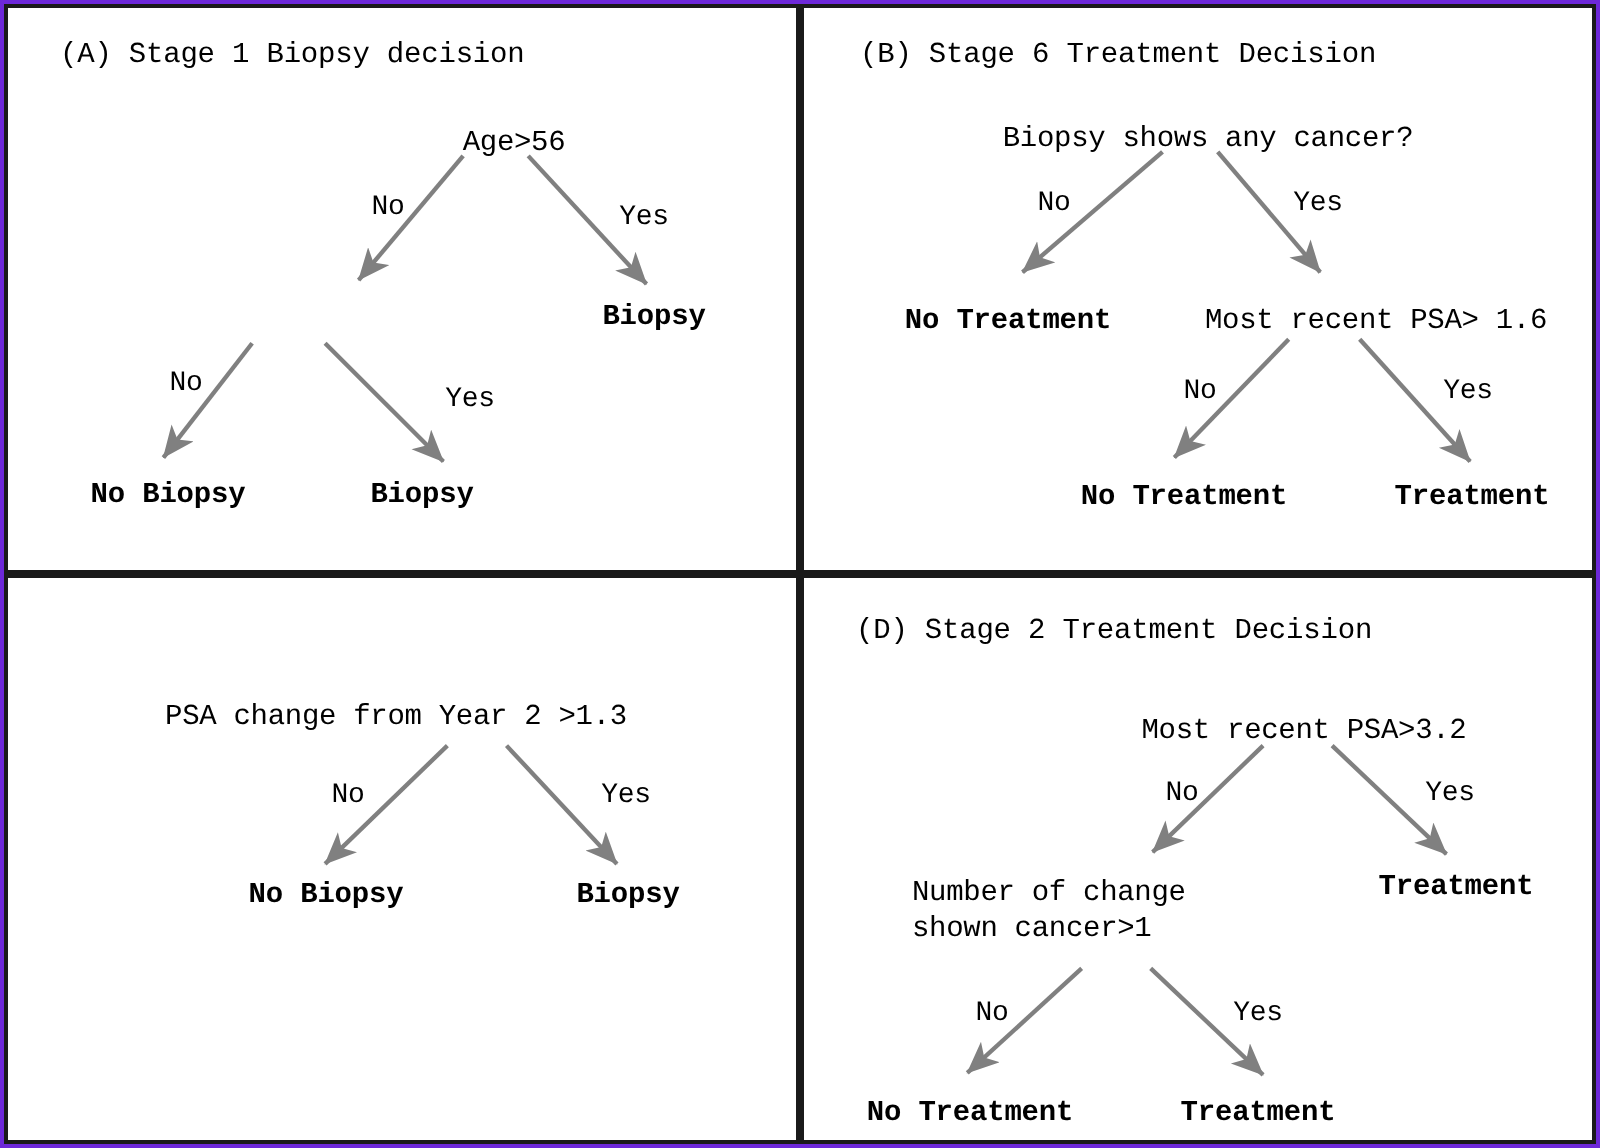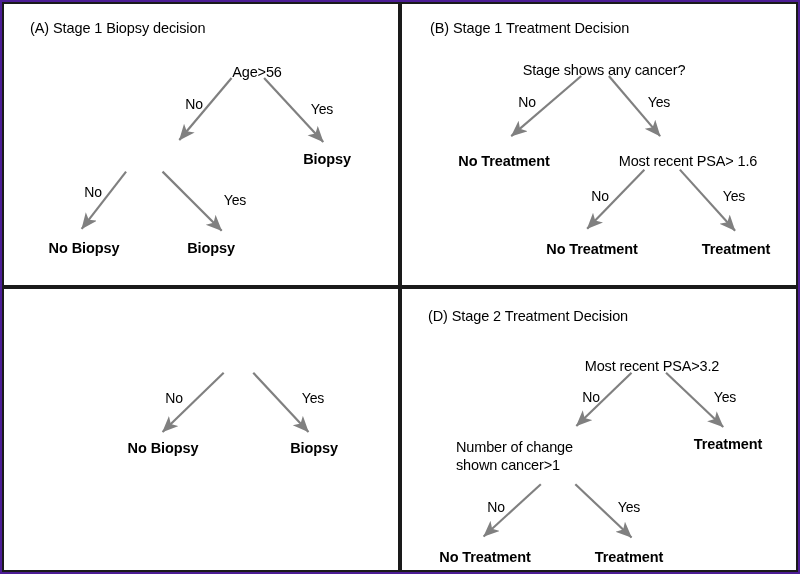--- a/index.html
+++ b/index.html
@@ -9,22 +9,23 @@
     background: #ffffff;
   }
   body {
     font-family: "Liberation Sans", sans-serif;
     -webkit-font-smoothing: antialiased;
   }
   #figure {
     position: relative;
     width: 800px;
     height: 574px;
-    background: #4c1d95;
+    background: #6d28d9;
     overflow: hidden;
+    font-family: Liberation Mono, monospace;
   }
   .panel {
     position: absolute;
     box-sizing: border-box;
     border: 2px solid #1a1a1a;
     background: #ffffff;
     overflow: hidden;
   }
   #panel-a { left: 2px;   top: 2px;   width: 398px; height: 285px; }
   #panel-b { left: 400px; top: 2px;   width: 398px; height: 285px; }
@@ -114,23 +115,23 @@
         <marker id="ah-b" markerWidth="9" markerHeight="9" refX="7.2" refY="3.2" orient="auto" markerUnits="strokeWidth">
           <path d="M0,0 L7.4,3.2 L0,6.4 L1.9,3.2 z" fill="#808080"></path>
         </marker>
       </defs>
       <line x1="181" y1="73" x2="110" y2="134" stroke="#808080" stroke-width="2.2" marker-end="url(#ah-b)"></line>
       <line x1="209" y1="73" x2="261" y2="134" stroke="#808080" stroke-width="2.2" marker-end="url(#ah-b)"></line>
       <line x1="245" y1="168" x2="187" y2="228" stroke="#808080" stroke-width="2.2" marker-end="url(#ah-b)"></line>
       <line x1="281" y1="168" x2="337" y2="230" stroke="#808080" stroke-width="2.2" marker-end="url(#ah-b)"></line>
     </svg>
 
-    <div class="panel-title">(B) Stage 1 Treatment Decision</div>
+    <div class="panel-title">(B) Stage 6 Treatment Decision</div>
 
-    <div class="node" style="left:202px; top:57px;">Stage shows any cancer?</div>
+    <div class="node" style="left:202px; top:57px;">Biopsy shows any cancer?</div>
     <div class="edge-label" style="left:125px; top:90px;">No</div>
     <div class="edge-label" style="left:257px; top:90px;">Yes</div>
     <div class="node leaf" style="left:102px; top:148px;">No Treatment</div>
 
     <div class="node" style="left:286px; top:148px;">Most recent PSA&gt; 1.6</div>
     <div class="edge-label" style="left:198px; top:184px;">No</div>
     <div class="edge-label" style="left:332px; top:184px;">Yes</div>
     <div class="node leaf" style="left:190px; top:236px;">No Treatment</div>
     <div class="node leaf" style="left:334px; top:236px;">Treatment</div>
   </div>
@@ -140,20 +141,21 @@
       <defs>
         <marker id="ah-c" markerWidth="9" markerHeight="9" refX="7.2" refY="3.2" orient="auto" markerUnits="strokeWidth">
           <path d="M0,0 L7.4,3.2 L0,6.4 L1.9,3.2 z" fill="#808080"></path>
         </marker>
       </defs>
       <line x1="222" y1="85" x2="160" y2="145" stroke="#808080" stroke-width="2.2" marker-end="url(#ah-c)"></line>
       <line x1="252" y1="85" x2="308" y2="145" stroke="#808080" stroke-width="2.2" marker-end="url(#ah-c)"></line>
     </svg>
 
 
+    <div class="node" style="left:194px; top:61px;">PSA change from Year 2 &gt;1.3</div>
     <div class="edge-label" style="left:170px; top:101px;">No</div>
     <div class="edge-label" style="left:309px; top:101px;">Yes</div>
     <div class="node leaf" style="left:159px; top:150px;">No Biopsy</div>
     <div class="node leaf" style="left:310px; top:150px;">Biopsy</div>
   </div>
 
   <div class="panel" id="panel-d">
     <svg class="arrows" viewBox="0 0 398 285">
       <defs>
         <marker id="ah-d" markerWidth="9" markerHeight="9" refX="7.2" refY="3.2" orient="auto" markerUnits="strokeWidth">

